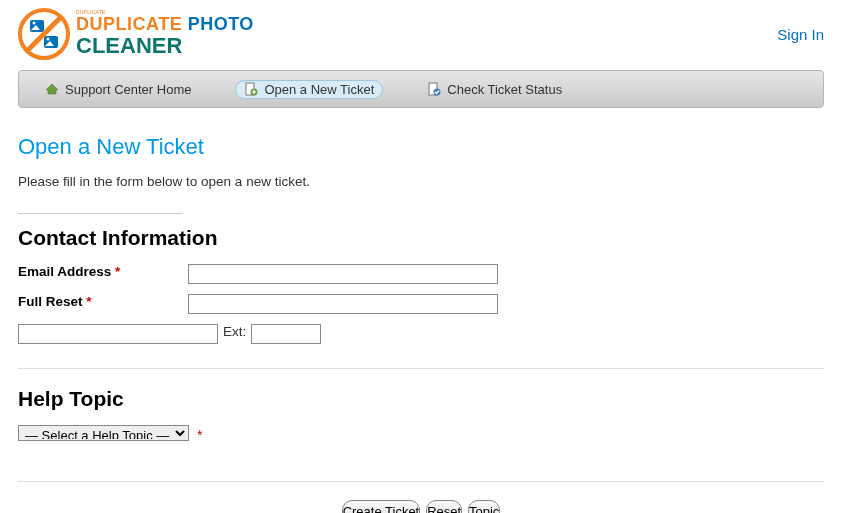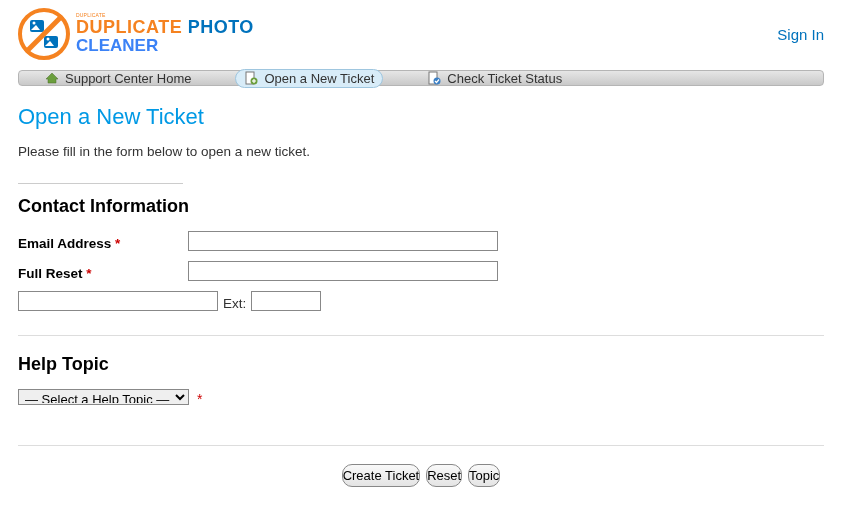--- a/index.html
+++ b/index.html
@@ -3,25 +3,25 @@
   <meta charset="utf-8">
   <style>
     * { box-sizing: border-box; margin: 0; padding: 0; }
     body { font-family: Arial, Helvetica, sans-serif; font-size: 14px; color: #333; background: #fff; }
     .container { width: 842px; margin: 0; }
     .header-row { display: flex; align-items: center; padding: 8px 18px 4px 18px; }
     .logo { display: flex; align-items: center; gap: 6px; }
     .header-right { margin-left: auto; }
     .signin-link { color: #0072bc; font-size: 15px; text-decoration: none; cursor: pointer; }
     .navbar {
-      margin: 6px 18px 4px 18px;
+      margin: 6px 18px 12px 18px;
       background: linear-gradient(#e6e6e6, #c9c9c9);
       border: 1px solid #b5b5b5;
       border-radius: 4px;
-      height: 16px;
+      height: 38px;
       display: flex;
       align-items: center;
       padding: 0 18px;
       gap: 36px;
     }
     .nav-item {
       display: flex;
       align-items: center;
       gap: 6px;
       font-size: 13px;
@@ -37,22 +37,22 @@
     .nav-icon { width: 14px; height: 14px; display: inline-block; }
     .content { padding: 14px 18px 10px 18px; }
     .page-title { color: #0099e5; font-size: 22px; font-weight: normal; margin-bottom: 14px; }
     .instructions { font-size: 13.5px; color: #333; margin-bottom: 24px; }
     .section-hr {
       border: none;
       border-top: 1px solid #ccc;
       margin: 0 0 12px 0;
       width: 165px;
     }
-    .section-heading { font-size: 18px; font-weight: bold; margin-bottom: 14px; color: #000; }
-    .form-row { display: flex; align-items: flex-end; margin-bottom: 10px; font-size: 13.5px; }
+    .section-heading { font-size: 21px; font-weight: bold; margin-bottom: 14px; color: #000; }
+    .form-row { display: flex; align-items: flex-start; margin-bottom: 10px; font-size: 13.5px; }
     .form-label { width: 170px; color: #000; font-weight: normal; }
     .form-label.bold { font-weight: bold; }
     .required { color: #c00; }
     .text-input {
       border: 1px solid #888;
       height: 20px;
       padding: 1px 3px;
       font-size: 13px;
     }
     .text-input.wide { width: 310px; }
@@ -72,21 +72,21 @@
       background: linear-gradient(#f9f9f9, #e4e4e4);
       padding: 3px 0;
       font-size: 13px;
       border-radius: 10px;
       cursor: pointer;
       margin: 0 1px;
     }
     .logo-text-main { font-family: Liberation Sans, sans-serif; font-weight: 900; font-size: 18px; letter-spacing: 0.5px; line-height: 1.05; }
     .logo-dup { color: #f58220; }
     .logo-photo { color: #0072bc; font-weight: bold; }
-    .logo-cleaner { color: #3b82f6; font-weight: 900; font-size: 17px; }
+    .logo-cleaner { color: #0f766e; font-weight: 900; font-size: 22px; }
     .logo-tiny { font-size: 5px; color: #f58220; letter-spacing: 0.2px; }
   </style>
 </head>
 <body>
 
 <div class="container">
   <div class="header-row">
     <div class="logo">
       <svg width="52" height="52" viewBox="0 0 52 52">
         <circle cx="26" cy="26" r="24" fill="none" stroke="#f58220" stroke-width="4"></circle>

